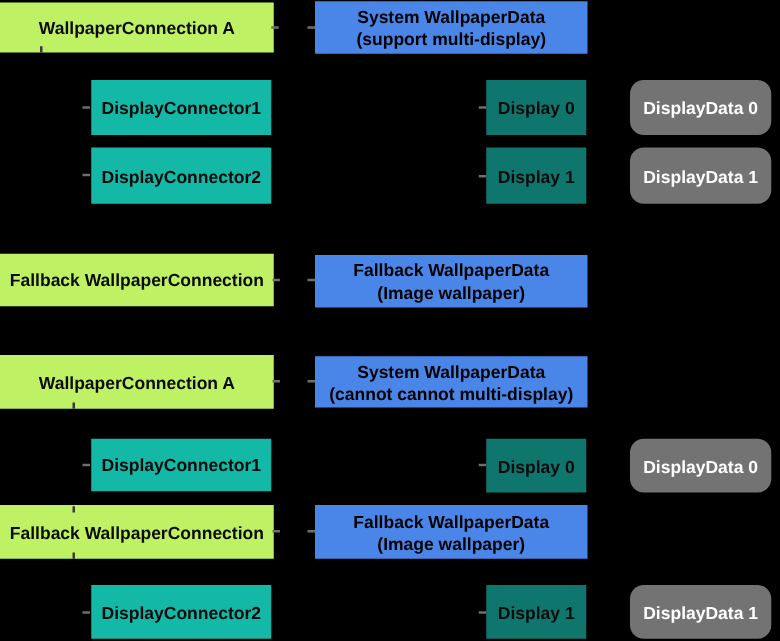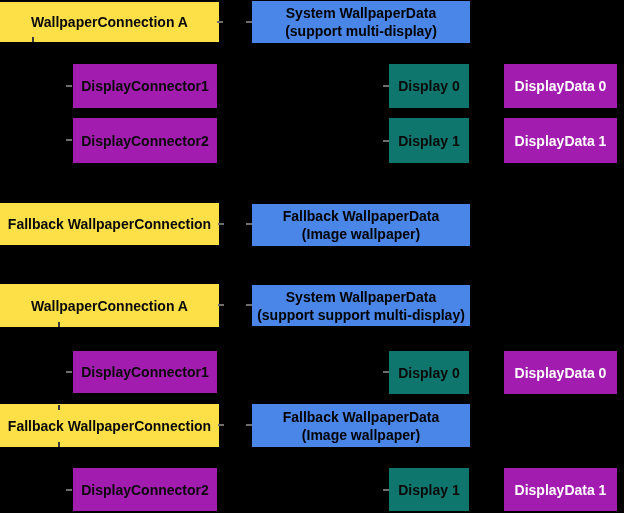--- a/index.html
+++ b/index.html
@@ -12,25 +12,25 @@
   }
   .node{
     position:absolute;
     display:flex;flex-direction:column;
     align-items:center;justify-content:center;
     text-align:center;
     font-weight:700;font-size:14px;line-height:18px;
     box-sizing:border-box;
   }
   .node span{display:block;}
-  .green{background:#fde047;color:#0a0a0a;}
-  .lightgreen{background:#a21caf;color:#0a0a0a;}
+  .green{background:#bef264;color:#0a0a0a;}
+  .lightgreen{background:#14b8a6;color:#0a0a0a;}
   .blue{background:#4a86e8;color:#000000;}
   .pink{background:#0f766e;color:#0a0a0a;}
-  .maroon{background:#a21caf;color:#ffffff;}
+  .maroon{background:#737373;color:#ffffff;border-radius:11px;}
   .stub{position:absolute;width:6px;height:2px;background:#6e6e6e;}
   .tick{position:absolute;width:2px;height:5px;background:#3a3a3a;}
 </style>
 </head>
 <body>
 
 <div class="canvas">
 
   <div class="node green" style="left:0px;top:2px;width:219px;height:40px">
     <span>WallpaperConnection A</span>
@@ -66,21 +66,21 @@
   <div class="node blue" style="left:252px;top:204px;width:218px;height:42px">
     <span>Fallback WallpaperData</span>
     <span>(Image wallpaper)</span>
   </div>
 
   <div class="node green" style="left:0px;top:284px;width:219px;height:43px">
     <span>WallpaperConnection A</span>
   </div>
   <div class="node blue" style="left:252px;top:285px;width:218px;height:41px">
     <span>System WallpaperData</span>
-    <span>(support support multi-display)</span>
+    <span>(cannot cannot multi-display)</span>
   </div>
 
   <div class="node lightgreen" style="left:73px;top:351px;width:144px;height:42px">
     <span>DisplayConnector1</span>
   </div>
   <div class="node pink" style="left:389px;top:351px;width:80px;height:43px">
     <span>Display 0</span>
   </div>
   <div class="node maroon" style="left:504px;top:351px;width:113px;height:43px">
     <span>DisplayData 0</span>

